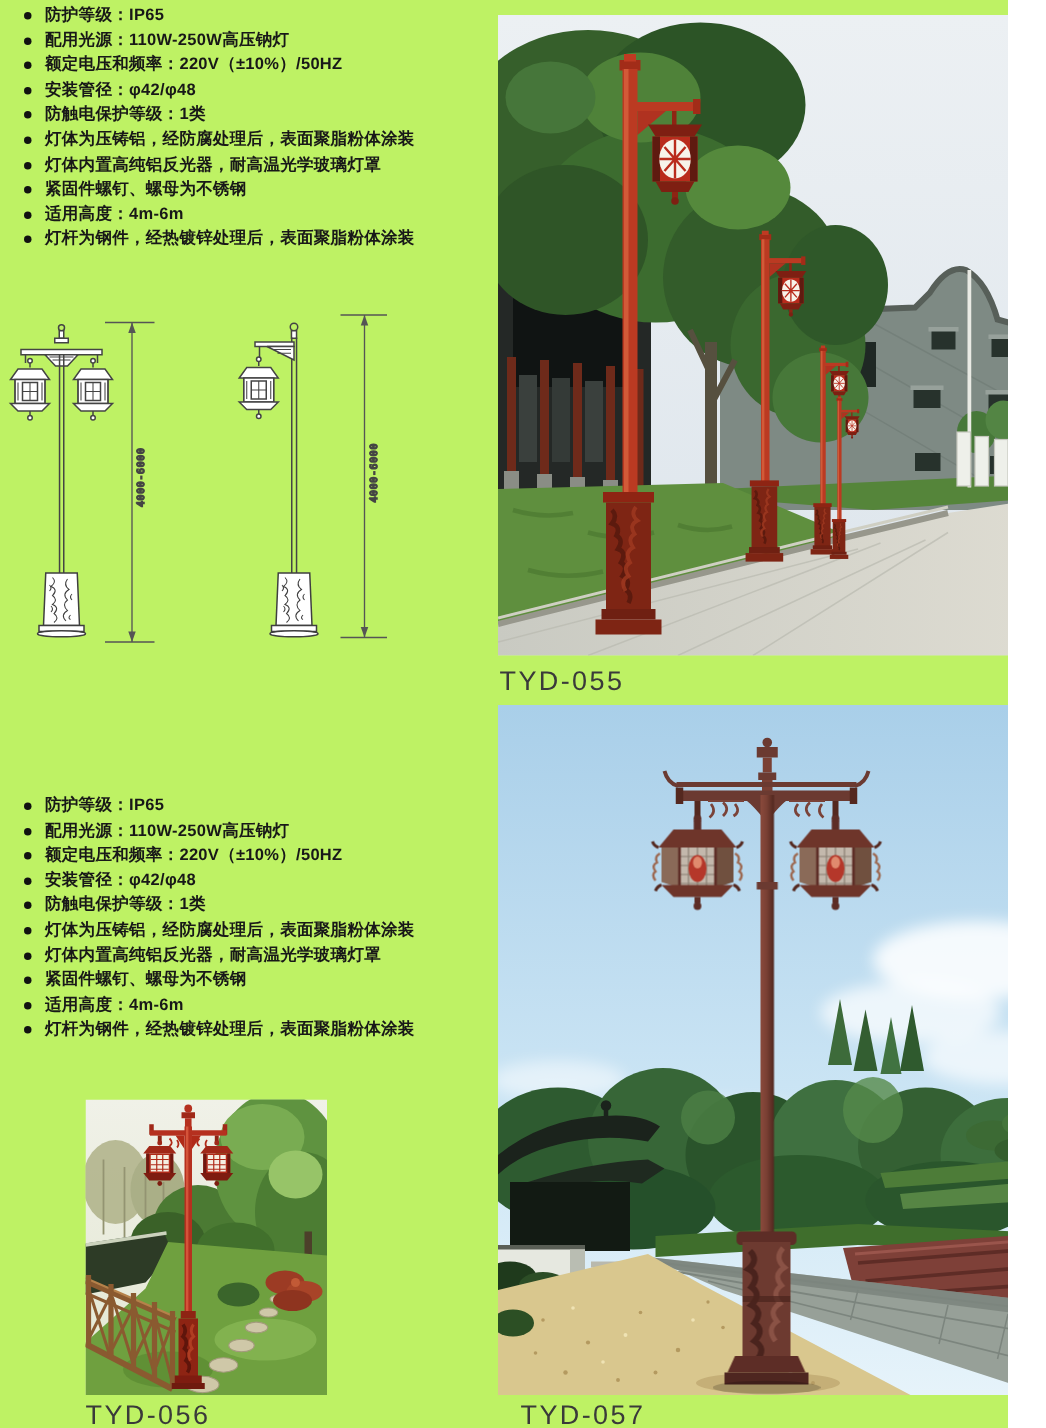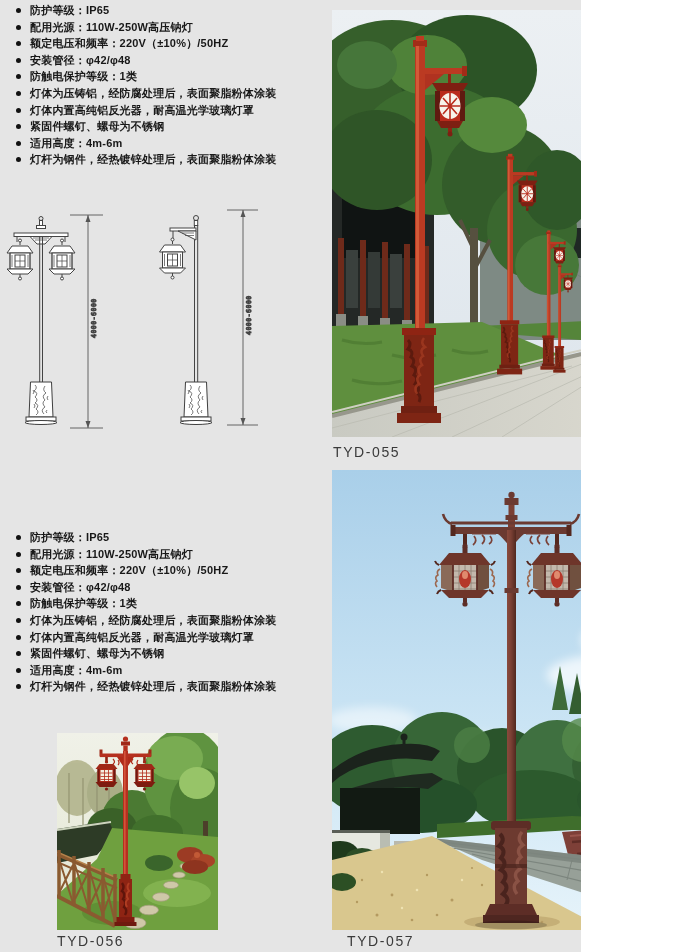--- a/index.html
+++ b/index.html
@@ -1,27 +1,27 @@
 <!DOCTYPE html>
 <html><head>
 <meta charset="utf-8">
 <style>
   html,body{margin:0;padding:0;background:#ffffff;}
-  .page{position:relative;width:581px;height:952px;background:#e5e5e5;overflow:hidden;
+  .page{position:relative;width:672px;height:952px;background:#bef264;overflow:hidden;
         font-family:"Liberation Sans","DejaVu Sans",sans-serif;}
   
   .spec-list{position:absolute;left:16px;width:312px;margin:0;padding:0;list-style:none;}
   .spec-list li{display:flex;align-items:flex-start;font-size:11px;font-weight:700;
                 color:#181818;line-height:16.6px;letter-spacing:0.2px;white-space:nowrap;}
   .spec-list .dot{flex:0 0 auto;width:5px;height:5px;border-radius:50%;background:#111;
                   margin:6px 9px 0 0;}
   #spec-top{top:2px;}
   #spec-bottom{top:529px;}
   
-  .code-label{position:absolute;font-size:14px;color:#3a3a3a;letter-spacing:1.6px;font-weight:400;}
+  .code-label{position:absolute;font-size:18px;color:#3a3a3a;letter-spacing:1.6px;font-weight:400;}
   #label-055{left:333px;top:444px;}
   #label-056{left:57px;top:933px;}
   #label-057{left:347px;top:933px;}
   
   .photo{position:absolute;display:block;}
   #photo-055{left:332px;top:10px;}
   #photo-057{left:332px;top:470px;}
   #photo-056{left:57px;top:733px;}
   #drawings{left:0;top:195px;position:absolute;}
   .dimtext{font-family:"DejaVu Sans Mono","Liberation Mono",monospace;font-size:6.5px;fill:#555;letter-spacing:0.5px;}

